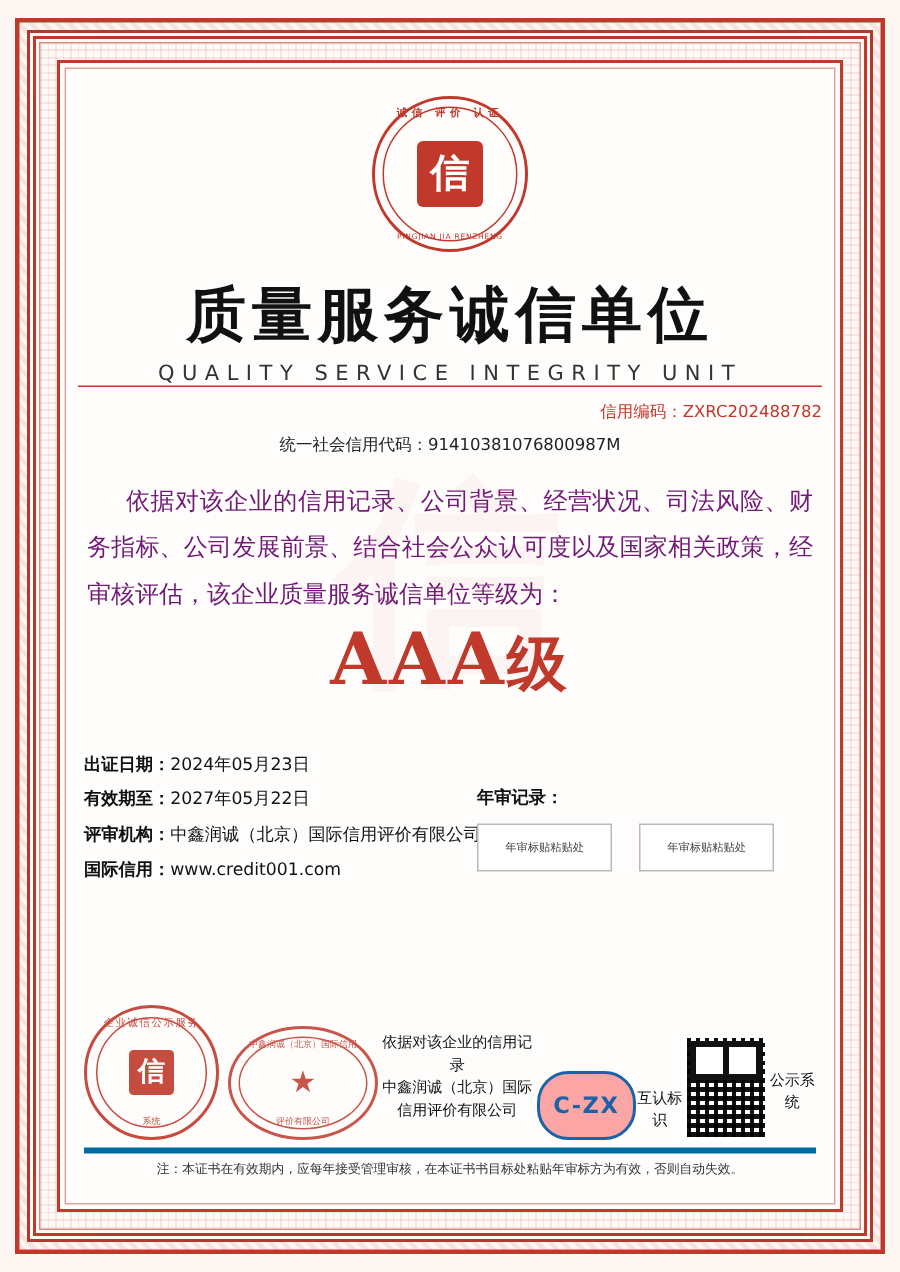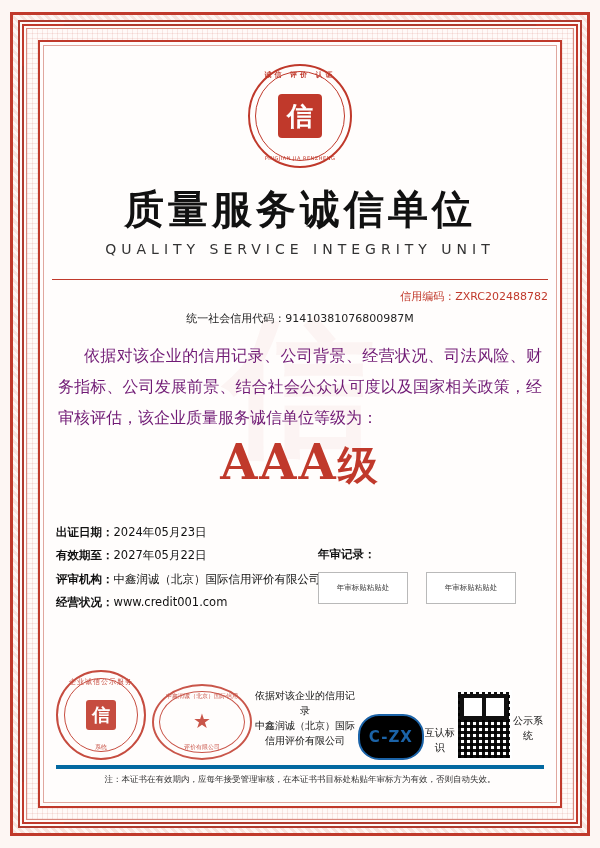--- a/index.html
+++ b/index.html
@@ -104,21 +104,21 @@
     font-size:40px;
     letter-spacing:4px;
     color:#111;
   }
   .title-en{
     margin-top:4px;
     text-align:center;
     font-size:14px;
     letter-spacing:5px;
     color:#333;
-    padding-bottom:22px;
+    padding-bottom:0;
     border-bottom:1px solid #c0392b;
   }
   .credit-no{
     margin-top:9px;
     text-align:right;
     font-size:11px;
     color:#c0392b;
   }
   .company{
     margin-top:12px;
@@ -219,21 +219,21 @@
   .oval-seal .t.top{top:6px;}
   .oval-seal .t.bot{bottom:6px;}
   .cert-cap{
     margin-top:6px;font-size:10px;color:#111;text-align:center;line-height:1.5;
   }
   .logo-cezx{
     width:78px;height:42px;border-radius:21px;
     border:2px solid #1b63a8;
     display:flex;align-items:center;justify-content:center;
     color:#1b63a8;font-weight:bold;font-size:15px;letter-spacing:1px;
-    background:#000000;
+    background:#fca5a5;
   }
   .qr{
     width:66px;height:66px;
     background:
       repeating-linear-gradient(0deg,#111 0 3px,#fff 3px 6px),
       repeating-linear-gradient(90deg,#111 0 3px,#fff 3px 6px);
     background-blend-mode:multiply;
     border:2px solid #fff;
     position:relative;
   }
@@ -302,21 +302,21 @@
       <div>
         <span class="lbl">出证日期：</span><span>2024年05月23日</span>
       </div>
       <div>
         <span class="lbl">有效期至：</span><span>2027年05月22日</span>
       </div>
       <div>
         <span class="lbl">评审机构：</span><span>中鑫润诚（北京）国际信用评价有限公司</span>
       </div>
       <div>
-        <span class="lbl">经营状况：</span><span>www.credit001.com</span>
+        <span class="lbl">国际信用：</span><span>www.credit001.com</span>
       </div>
 
       <div class="annual">
         <div class="annual-title">年审记录：</div>
         <div class="annual-boxes">
           <div class="annual-box">年审标贴粘贴处</div>
           <div class="annual-box">年审标贴粘贴处</div>
         </div>
       </div>
     </div>

